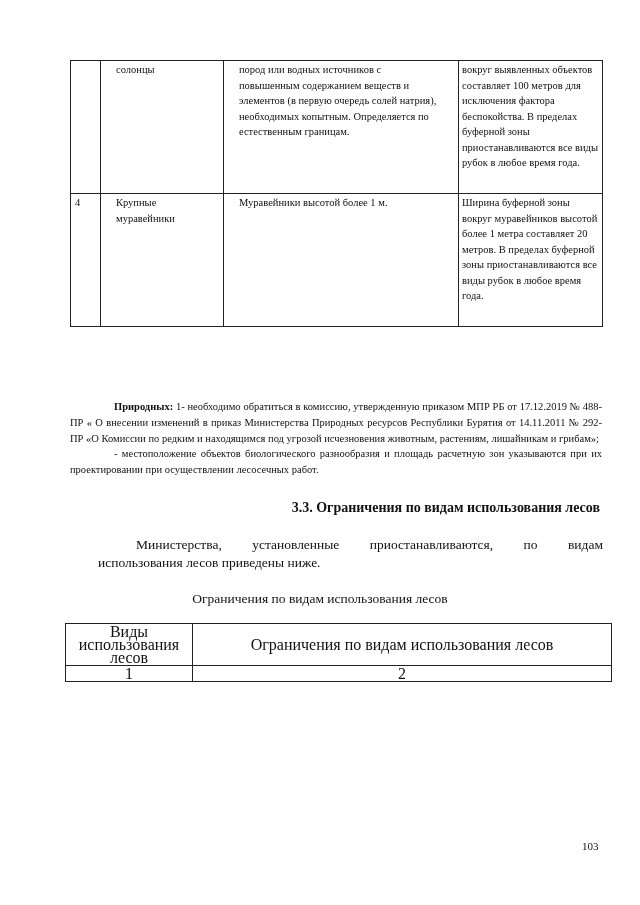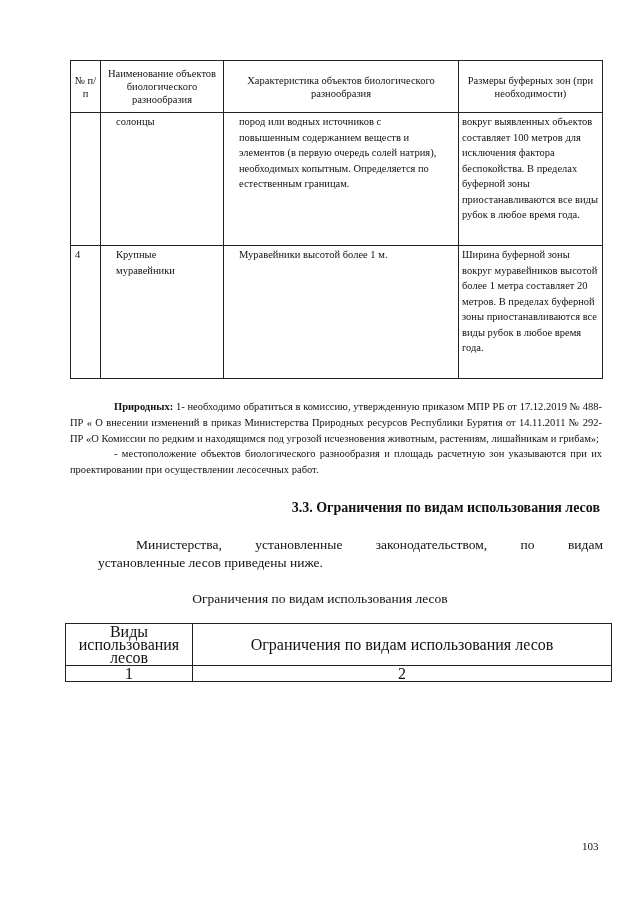--- a/index.html
+++ b/index.html
@@ -30,26 +30,20 @@
 <body>
 
 <table class="t1">
   <colgroup>
     <col style="width:30px">
       <col style="width:123px">
       <col style="width:235px">
       <col style="width:144px">
   </colgroup>
   <tbody>
-      <tr class="hdr">
-    <th>№ п/п</th>
-    <th>Наименование объектов биологического разнообразия</th>
-    <th>Характеристика объектов биологического разнообразия</th>
-    <th>Размеры буферных зон (при необходимости)</th>
-  </tr>
   <tr class="r1">
     <td class="num"></td>
     <td>солонцы</td>
     <td>пород или водных источников с повышенным содержанием веществ и элементов (в первую очередь солей натрия), необходимых копытным. Определяется по естественным границам.</td>
     <td class="col4">вокруг выявленных объектов составляет 100 метров для исключения фактора беспокойства. В пределах буферной зоны приостанавливаются все виды рубок в любое время года.</td>
   </tr>
   <tr class="r2">
     <td class="num">4</td>
     <td>Крупные муравейники</td>
     <td>Муравейники высотой более 1 м.</td>
@@ -62,25 +56,25 @@
   <p class="indent"><b>Природных:</b><span> 1- необходимо обратиться в комиссию, утвержденную приказом МПР РБ от 17.12.2019 № 488-ПР « О внесении изменений в приказ Министерства Природных ресурсов Республики Бурятия от 14.11.2011 № 292-ПР «О Комиссии по редким и находящимся под угрозой исчезновения животным, растениям, лишайникам и грибам»;</span></p>
   <p class="indent">- местоположение объектов биологического разнообразия и площадь расчетную зон указываются при их проектировании при осуществлении лесосечных работ.</p>
 </div>
 
 <div class="h33">3.3. Ограничения по видам использования лесов</div>
 
 <div class="para">
   <div class="l1">
     <span>Министерства,</span>
     <span>установленные</span>
-    <span>законодательством,</span>
+    <span>приостанавливаются,</span>
     <span>по</span>
     <span>видам</span>
   </div>
-  <div>установленные лесов приведены ниже.</div>
+  <div>использования лесов приведены ниже.</div>
 </div>
 
 <div class="caption">Ограничения по видам использования лесов</div>
 
 <table class="t2">
   <colgroup>
       <col style="width:127px">
       <col style="width:419px">
     </colgroup>
   <tbody>

